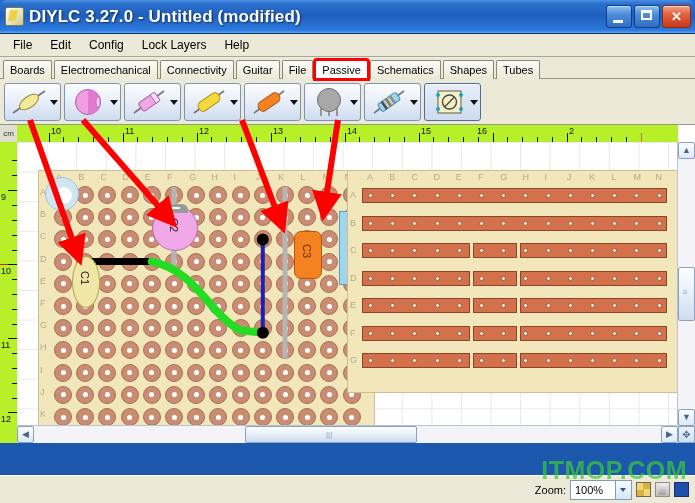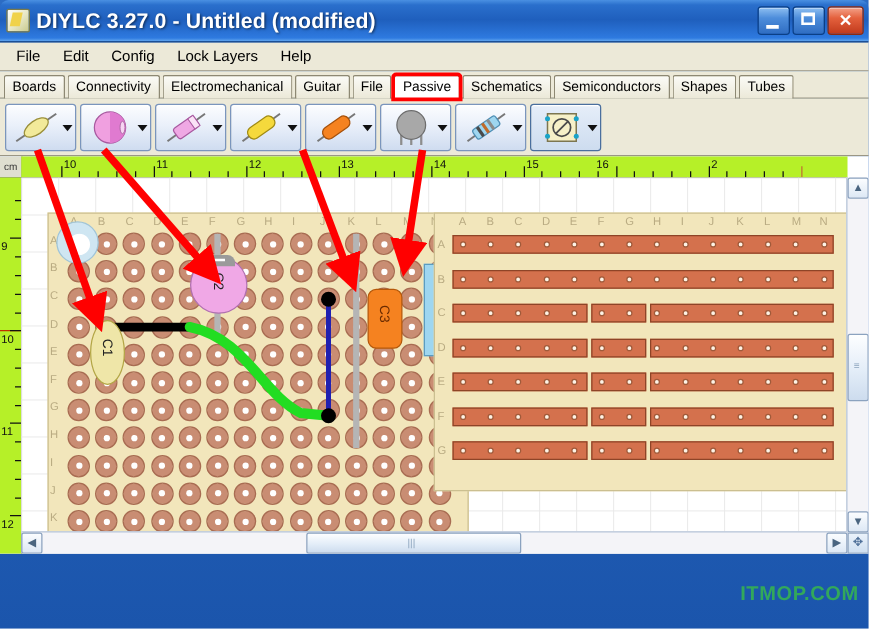--- a/index.html
+++ b/index.html
@@ -133,21 +133,21 @@
     border-left:1px solid #7f9db9;position:relative;}
   .zoomarrow:after{content:"";position:absolute;left:4px;top:7px;
     border-left:3.5px solid transparent;border-right:3.5px solid transparent;border-top:4px solid #35557a;}
   .sicon{width:15px;height:15px;border:1px solid #6b6b5a;box-sizing:border-box;}
   .sicon.a{background:repeating-conic-gradient(#d8b23a 0 25%,#f0d87a 0 50%);}
   .sicon.b{background:linear-gradient(180deg,#e9e9e9,#bdbdbd);border-color:#8f8f8f;position:relative;}
   .sicon.b:after{content:"";position:absolute;left:3px;top:1px;width:7px;height:11px;
     background:linear-gradient(180deg,#f2f2f2,#9e9e9e);transform:skewX(-8deg);}
   .sicon.c{background:#1f4fa8;border-color:#123272;}
 
-  .watermark{position:absolute;right:8px;bottom:18px;font-size:16px;font-weight:bold;
+  .watermark{position:absolute;right:8px;bottom:18px;font-size:25px;font-weight:bold;
     color:rgba(60,200,60,.72);letter-spacing:.5px;pointer-events:none;
     font-family:"Liberation Sans",sans-serif;}
 
   .arrows{position:absolute;left:0;top:0;width:695px;height:503px;pointer-events:none;}
 </style>
 </head>
 <body>
 
 <div id="app">
 
@@ -170,27 +170,26 @@
   <div class="menubar">
     <div class="menuitem">File</div>
     <div class="menuitem">Edit</div>
     <div class="menuitem">Config</div>
     <div class="menuitem">Lock Layers</div>
     <div class="menuitem">Help</div>
   </div>
 
   <div class="tabbar">
     <div class="tab">Boards</div>
+    <div class="tab">Electromechanical</div>
     <div class="tab">Connectivity</div>
-    <div class="tab">Electromechanical</div>
     <div class="tab">Guitar</div>
     <div class="tab">File</div>
     <div class="tab active highlight">Passive</div>
     <div class="tab">Schematics</div>
-    <div class="tab">Semiconductors</div>
     <div class="tab">Shapes</div>
     <div class="tab">Tubes</div>
   </div>
 
   <div class="toolbar">
 
     <div class="tbtn">
       <div class="ico">
         <svg width="40" height="32" viewBox="0 0 40 32">
           <line x1="4" y1="27" x2="36" y2="5" stroke="#777" stroke-width="1.6"></line>
@@ -737,20 +736,30 @@
       <div class="sb-btn" style="left:0;top:0">◀</div>
       <div class="sb-thumb" style="left:228px;top:0;height:15px;width:170px">
         <div class="grip" style="left:80px;top:3px">|||</div>
       </div>
       <div class="sb-btn" style="right:0;top:0">▶</div>
     </div>
 
     <div class="sb-corner">✥</div>
   </div>
 
+  <div class="statusbar">
+    <div class="zoomlab">Zoom:</div>
+    <div class="zoomcombo">
+      <div class="zoomval">100%</div>
+      <div class="zoomarrow"></div>
+    </div>
+    <div class="sicon a"></div>
+    <div class="sicon b"></div>
+    <div class="sicon c"></div>
+  </div>
 
   <div class="watermark">ITMOP.COM</div>
 
   <svg class="arrows">
     <defs>
       <marker id="ah" markerWidth="5" markerHeight="5" refX="2.2" refY="2.5" orient="auto">
         <path d="M0,0 L5,2.5 L0,5 z" fill="#ff0000"></path>
       </marker>
     </defs>
     <line x1="30" y1="120" x2="76" y2="250" stroke="#ff0000" stroke-width="6" marker-end="url(#ah)"></line>

